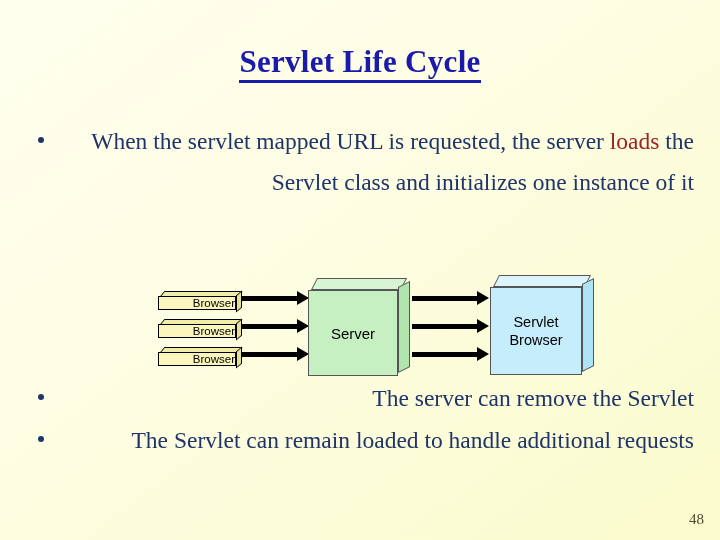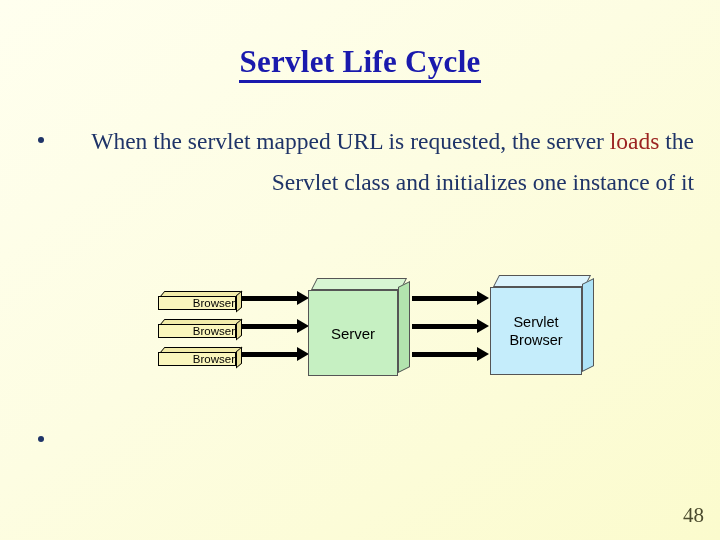--- a/index.html
+++ b/index.html
@@ -205,21 +205,21 @@
   #ar4 { top: 18px; }
   #ar5 { top: 46px; }
   #ar6 { top: 74px; }
 
   
   #pagenum {
     position: absolute;
     right: 16px;
     bottom: 12px;
     font-family: "Liberation Serif", "DejaVu Serif", serif;
-    font-size: 21px;
+    font-size: 15px;
     color: #4b4b2e;
   }
 </style>
 </head>
 <body>
 
 <div id="slide">
 
   <div id="title">
     <span class="tu">Servlet Life Cycle</span>
@@ -270,22 +270,27 @@
       <div class="c-face">
         <span>
           <span>Servlet</span><br>
           <span>Browser</span>
         </span>
       </div>
     </div>
 
   </div>
 
+  <div class="bullet-block" id="b3">
+    <div class="bullet">
+      <span class="dot"></span><span>The server can remove the Servlet</span>
+    </div>
+  </div>
 
   <div class="bullet-block" id="b4">
     <div class="bullet">
-      <span class="dot"></span>
+      <span class="dot"></span><span>The Servlet can remain loaded to handle additional requests</span>
     </div>
   </div>
 
   <div id="pagenum">48</div>
 
 </div>
 
 </body></html>

